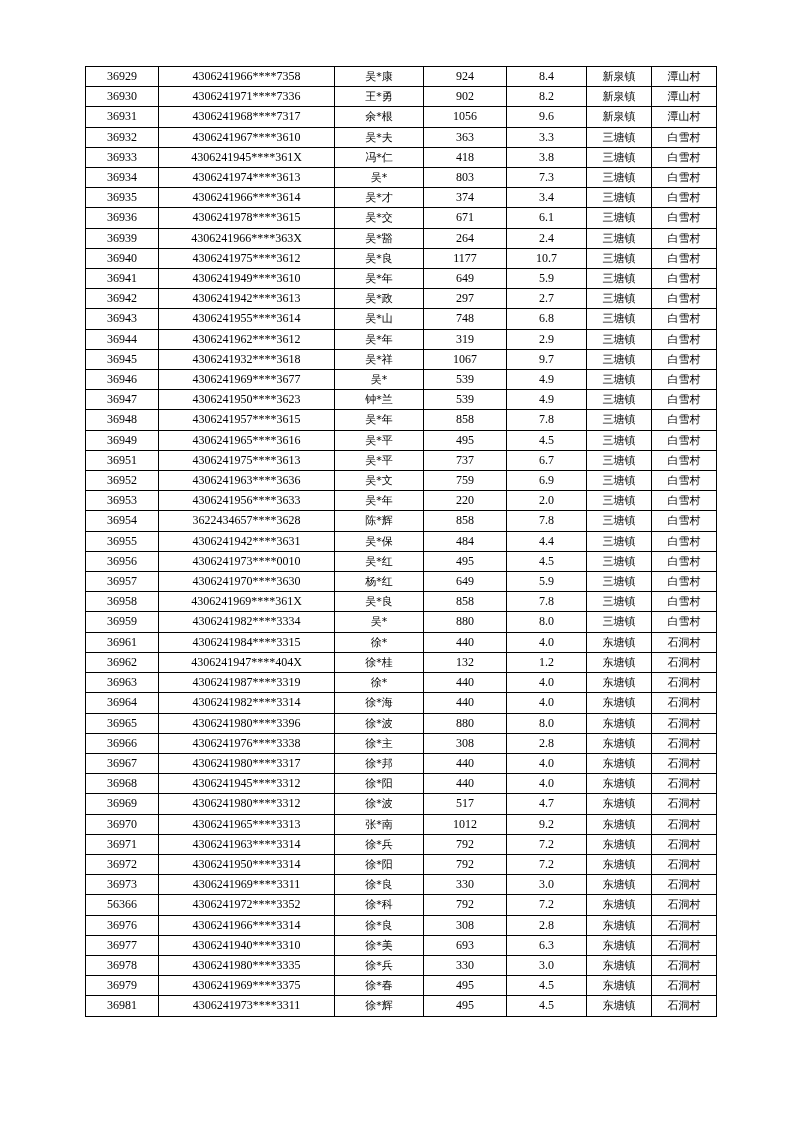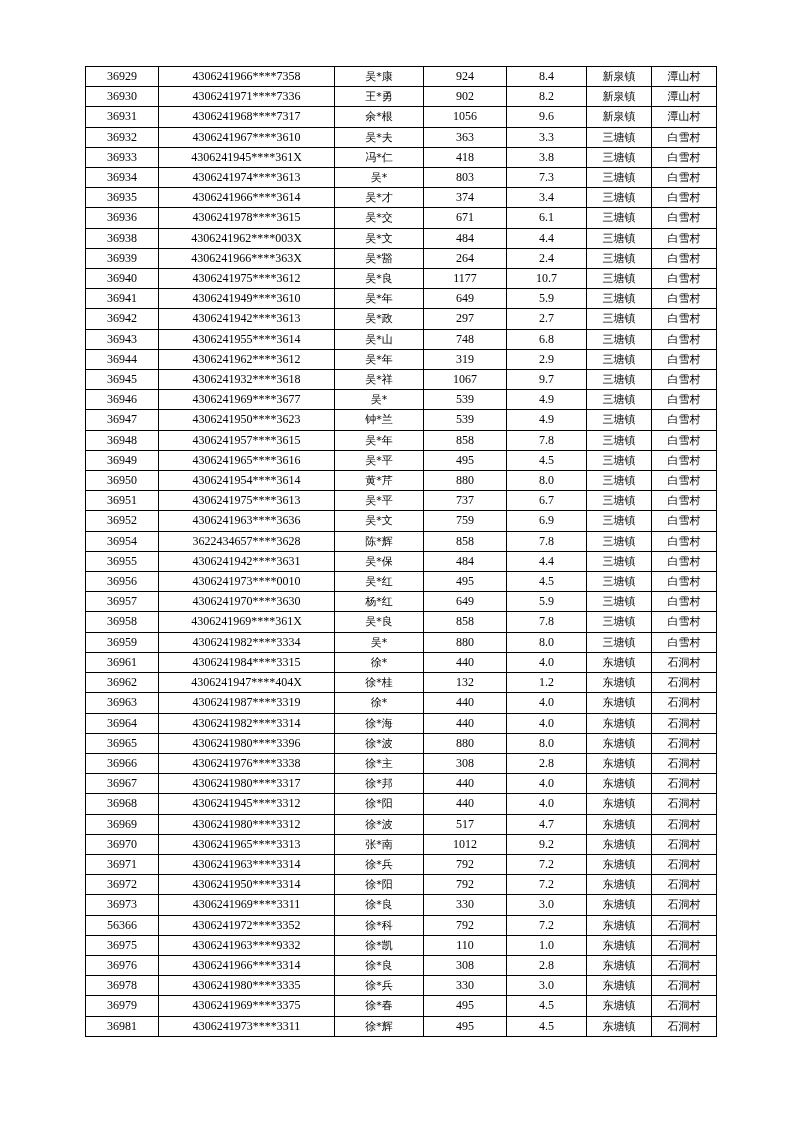--- a/index.html
+++ b/index.html
@@ -134,29 +134,20 @@
           <tr>
             <td class="c-idx num">36936</td>
             <td class="c-id num">4306241978****3615</td>
             <td class="c-name cjk">吴*交</td>
             <td class="c-amt num">671</td>
             <td class="c-rate num">6.1</td>
             <td class="c-town cjk">三塘镇</td>
             <td class="c-vill cjk">白雪村</td>
           </tr>
           <tr>
-            <td class="c-idx num">36938</td>
-            <td class="c-id num">4306241962****003X</td>
-            <td class="c-name cjk">吴*文</td>
-            <td class="c-amt num">484</td>
-            <td class="c-rate num">4.4</td>
-            <td class="c-town cjk">三塘镇</td>
-            <td class="c-vill cjk">白雪村</td>
-          </tr>
-          <tr>
             <td class="c-idx num">36939</td>
             <td class="c-id num">4306241966****363X</td>
             <td class="c-name cjk">吴*豁</td>
             <td class="c-amt num">264</td>
             <td class="c-rate num">2.4</td>
             <td class="c-town cjk">三塘镇</td>
             <td class="c-vill cjk">白雪村</td>
           </tr>
           <tr>
             <td class="c-idx num">36940</td>
@@ -242,47 +233,47 @@
           <tr>
             <td class="c-idx num">36949</td>
             <td class="c-id num">4306241965****3616</td>
             <td class="c-name cjk">吴*平</td>
             <td class="c-amt num">495</td>
             <td class="c-rate num">4.5</td>
             <td class="c-town cjk">三塘镇</td>
             <td class="c-vill cjk">白雪村</td>
           </tr>
           <tr>
-            <td class="c-idx num">36950</td>
-            <td class="c-id num">4306241954****3614</td>
-            <td class="c-name cjk">黄*芹</td>
-            <td class="c-amt num">880</td>
-            <td class="c-rate num">8.0</td>
-            <td class="c-town cjk">三塘镇</td>
-            <td class="c-vill cjk">白雪村</td>
-          </tr>
-          <tr>
             <td class="c-idx num">36951</td>
             <td class="c-id num">4306241975****3613</td>
             <td class="c-name cjk">吴*平</td>
             <td class="c-amt num">737</td>
             <td class="c-rate num">6.7</td>
             <td class="c-town cjk">三塘镇</td>
             <td class="c-vill cjk">白雪村</td>
           </tr>
           <tr>
             <td class="c-idx num">36952</td>
             <td class="c-id num">4306241963****3636</td>
             <td class="c-name cjk">吴*文</td>
             <td class="c-amt num">759</td>
             <td class="c-rate num">6.9</td>
             <td class="c-town cjk">三塘镇</td>
             <td class="c-vill cjk">白雪村</td>
           </tr>
           <tr>
+            <td class="c-idx num">36953</td>
+            <td class="c-id num">4306241956****3633</td>
+            <td class="c-name cjk">吴*年</td>
+            <td class="c-amt num">220</td>
+            <td class="c-rate num">2.0</td>
+            <td class="c-town cjk">三塘镇</td>
+            <td class="c-vill cjk">白雪村</td>
+          </tr>
+          <tr>
             <td class="c-idx num">36954</td>
             <td class="c-id num">3622434657****3628</td>
             <td class="c-name cjk">陈*辉</td>
             <td class="c-amt num">858</td>
             <td class="c-rate num">7.8</td>
             <td class="c-town cjk">三塘镇</td>
             <td class="c-vill cjk">白雪村</td>
           </tr>
           <tr>
             <td class="c-idx num">36955</td>
@@ -449,34 +440,34 @@
           <tr>
             <td class="c-idx num">56366</td>
             <td class="c-id num">4306241972****3352</td>
             <td class="c-name cjk">徐*科</td>
             <td class="c-amt num">792</td>
             <td class="c-rate num">7.2</td>
             <td class="c-town cjk">东塘镇</td>
             <td class="c-vill cjk">石洞村</td>
           </tr>
           <tr>
-            <td class="c-idx num">36975</td>
-            <td class="c-id num">4306241963****9332</td>
-            <td class="c-name cjk">徐*凯</td>
-            <td class="c-amt num">110</td>
-            <td class="c-rate num">1.0</td>
-            <td class="c-town cjk">东塘镇</td>
-            <td class="c-vill cjk">石洞村</td>
-          </tr>
-          <tr>
             <td class="c-idx num">36976</td>
             <td class="c-id num">4306241966****3314</td>
             <td class="c-name cjk">徐*良</td>
             <td class="c-amt num">308</td>
             <td class="c-rate num">2.8</td>
+            <td class="c-town cjk">东塘镇</td>
+            <td class="c-vill cjk">石洞村</td>
+          </tr>
+          <tr>
+            <td class="c-idx num">36977</td>
+            <td class="c-id num">4306241940****3310</td>
+            <td class="c-name cjk">徐*美</td>
+            <td class="c-amt num">693</td>
+            <td class="c-rate num">6.3</td>
             <td class="c-town cjk">东塘镇</td>
             <td class="c-vill cjk">石洞村</td>
           </tr>
           <tr>
             <td class="c-idx num">36978</td>
             <td class="c-id num">4306241980****3335</td>
             <td class="c-name cjk">徐*兵</td>
             <td class="c-amt num">330</td>
             <td class="c-rate num">3.0</td>
             <td class="c-town cjk">东塘镇</td>

